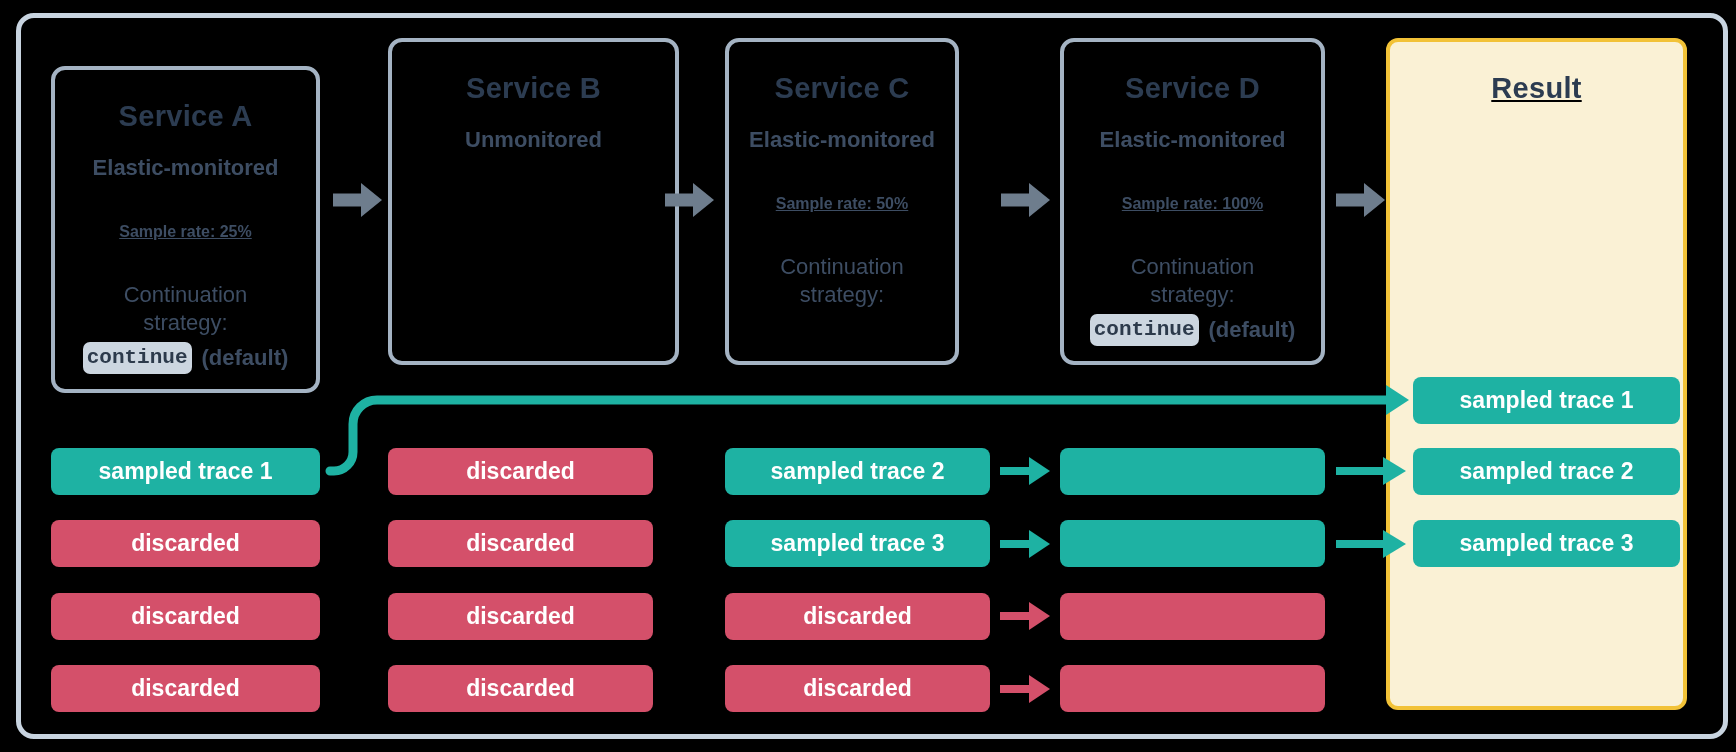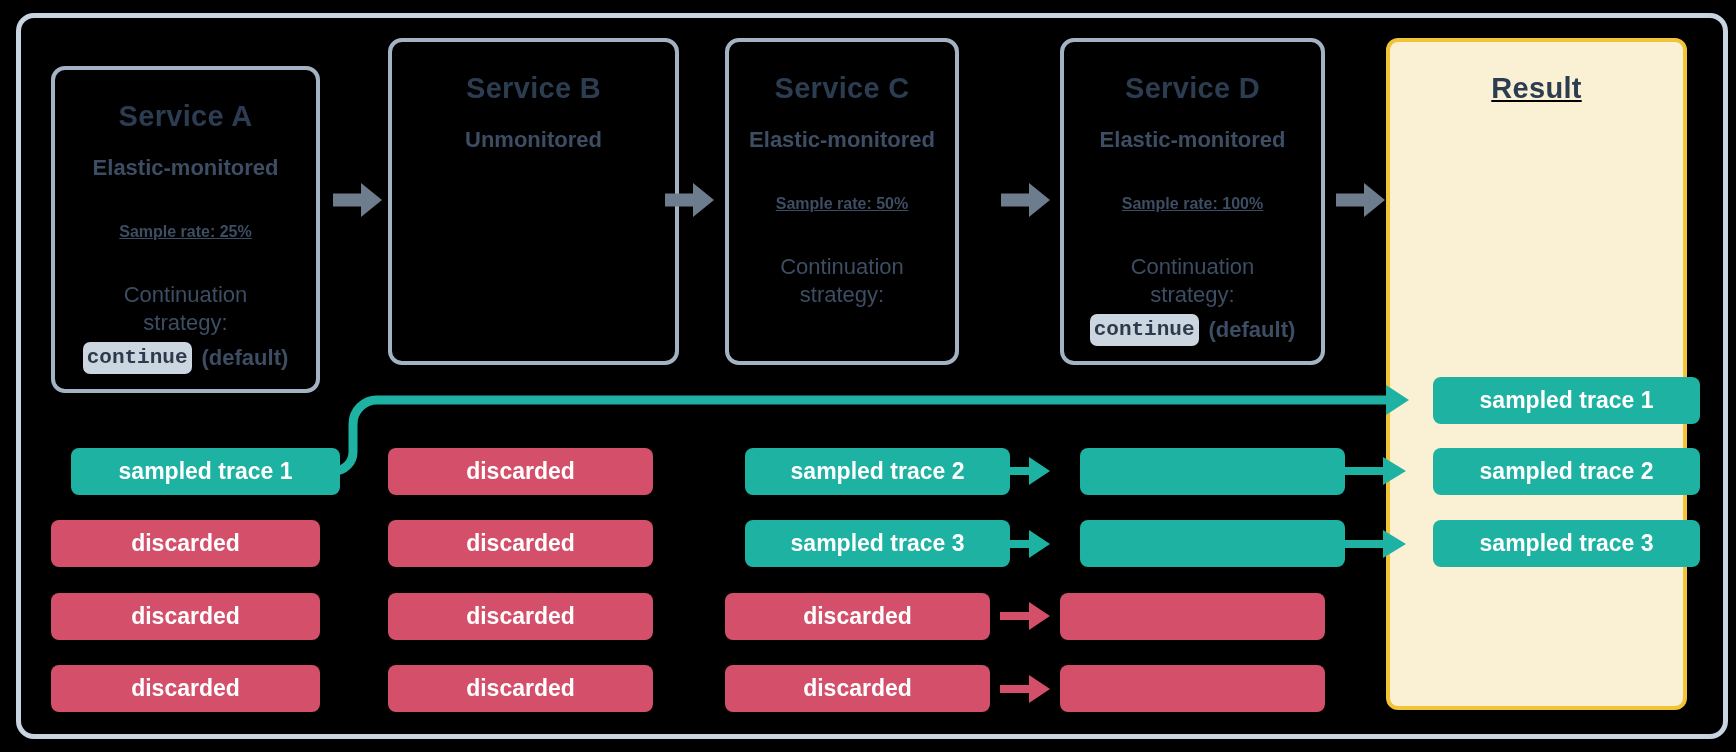--- a/index.html
+++ b/index.html
@@ -25,21 +25,21 @@
   .box-rate{margin-top:42px;font-size:16px;font-weight:600;color:var(--body);text-decoration:underline;}
   .box-strategy{margin-top:40px;font-size:22px;font-weight:400;color:var(--body);
     width:170px;text-align:center;line-height:28px;}
   .chip-row{margin-top:5px;display:flex;align-items:center;gap:10px;}
   .chip{background:var(--chip-bg);color:var(--chip-text);
     font-family:"Liberation Mono","DejaVu Sans Mono",monospace;font-size:21px;font-weight:600;
     line-height:28px;padding:2px 4px;border-radius:7px;white-space:nowrap;}
   .chip-suffix{font-size:22px;font-weight:600;color:var(--body);white-space:nowrap;}
   .pill{position:absolute;height:47px;border-radius:8px;color:var(--pill-text);
     font-size:23px;font-weight:600;line-height:47px;text-align:center;box-sizing:border-box;}
-  .pill.sampled{background:var(--teal);margin-left:20px;}
+  .pill.sampled{background:var(--teal);}
   .pill.discarded{background:var(--red);}
   .colA{left:51px;width:269px;} .colB{left:388px;width:265px;}
   .colC{left:725px;width:265px;} .colD{left:1060px;width:265px;}
   .colR{left:1413px;width:267px;}
   .row1{top:448px;} .row2{top:520px;} .row3{top:593px;} .row4{top:665px;}
   .rowR1{top:377px;} .rowR2{top:448px;} .rowR3{top:520px;}
   svg.overlay{position:absolute;left:0;top:0;pointer-events:none;}
   .arrow.gray line{stroke:var(--arrow-gray);stroke-width:13;}
   .arrow.gray polygon{fill:var(--arrow-gray);}
   .arrow.small line{stroke-width:8;}

